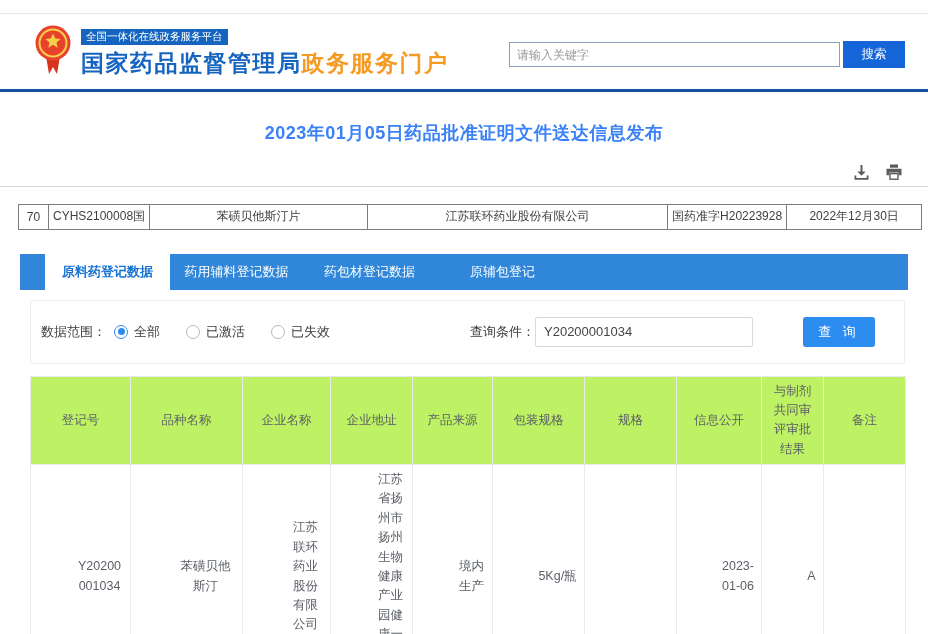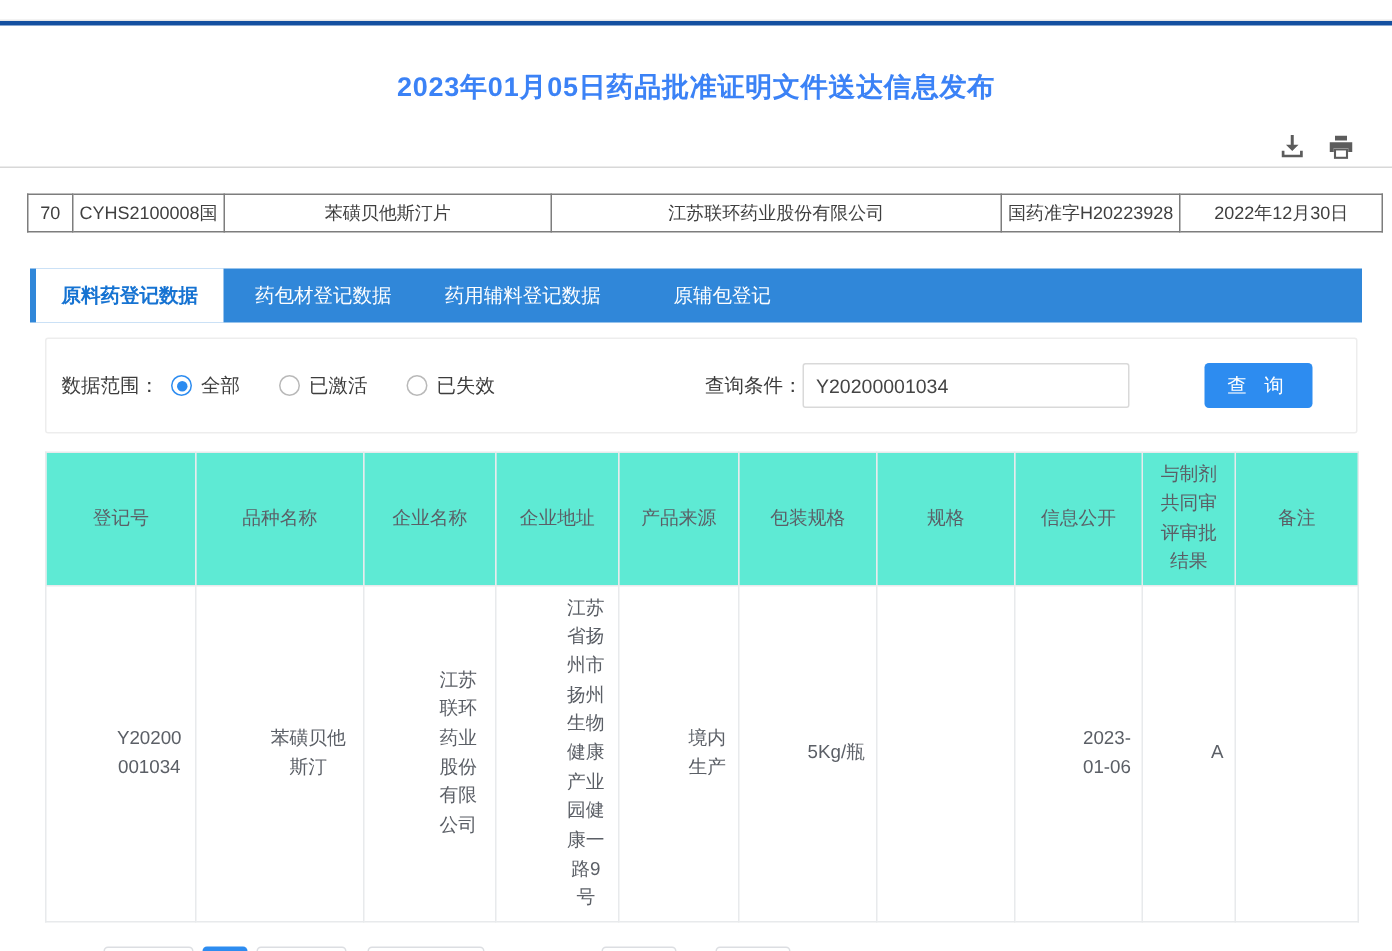--- a/index.html
+++ b/index.html
@@ -37,57 +37,77 @@
   
   .fragment-table { margin: 17px 0 0 18px; border-collapse: collapse; font-size: 12px; color: #3f3f3f; table-layout: fixed; }
   .fragment-table td { border: 1px solid #7d7d7d; height: 25px; text-align: center; padding: 0 4px; overflow: hidden; white-space: nowrap; }
 
   
   .breadcrumb { margin: 32px 0 0 20px; display: flex; align-items: center; gap: 7px; color: #2b52c8; font-size: 13px; }
 
   
   .tabbar { margin: 24px 0 0 20px; width: 888px; height: 36px; background: #3087d9; display: flex; align-items: stretch; }
   .tab { width: 133px; display: flex; align-items: center; justify-content: center; color: #fdfeff; font-size: 13px; cursor: pointer; }
-  .tab.active { background: #fff; color: #1673d2; font-weight: bold; width: 125px; margin-left: 4px; }
+  .tab.active { background: #fff; color: #1673d2; font-weight: bold; width: 125px; margin-left: 25px; }
 
   
   .filterbar { margin: 10px 0 0 30px; width: 875px; height: 64px; border: 1px solid #ededed; border-radius: 2px; background: #fff; display: flex; align-items: center; font-size: 13px; color: #3d3d3d; padding: 0 10px; }
   .radio-group { display: flex; align-items: center; gap: 26px; margin-left: 8px; }
   .radio-item { display: flex; align-items: center; gap: 6px; cursor: pointer; }
   .radio { position: relative; width: 14px; height: 14px; border: 1px solid #b9b9b9; border-radius: 50%; background: #fff; flex: 0 0 auto; }
   .radio.checked { border-color: #2d8cf0; }
   .radio.checked::after { content: ''; position: absolute; left: 2.5px; top: 2.5px; width: 7px; height: 7px; background: #2d8cf0; border-radius: 50%; }
   .query-label { margin-left: 140px; }
   .query-input { width: 218px; height: 30px; border: 1px solid #d9d9d9; border-radius: 2px; font-size: 13px; color: #444; padding: 0 8px; outline: none; }
   .query-btn { margin-left: 50px; width: 72px; height: 30px; background: #2d8cf0; border: none; border-radius: 3px; color: #fff; font-size: 13px; letter-spacing: 4px; cursor: pointer; }
 
   
   .data-table { margin: 12px 0 0 30px; width: 875px; border-collapse: collapse; table-layout: fixed; font-size: 12.5px; color: #5b5f66; }
   .data-table th, .data-table td { border: 1px solid #e8eaec; text-align: center; vertical-align: middle; padding: 5px 6px; line-height: 1.55; word-break: break-all; }
-  .data-table thead th { background: #5eead4; font-weight: 400; height: 66px; }
+  .data-table thead th { background: #bef264; font-weight: 400; height: 66px; }
   .data-table tbody td { height: 84px; background: #fff; padding-left: 44px; }
 
   
   .pagination { margin: 16px 0 0 20px; display: flex; align-items: center; font-size: 12px; color: #515a6e; }
   .pg-total { margin-right: 12px; }
   .pg-btn { min-width: 60px; height: 28px; line-height: 26px; text-align: center; border: 1px solid #dcdee2; border-radius: 3px; background: #fff; color: #c5c8ce; padding: 0 8px; margin-right: 6px; cursor: pointer; }
   .pg-num { width: 30px; height: 28px; line-height: 28px; background: #2d8cf0; color: #fff; border-radius: 3px; text-align: center; margin-right: 6px; cursor: pointer; }
   .pg-size { height: 28px; border: 1px solid #dcdee2; border-radius: 3px; display: flex; align-items: center; padding: 0 9px; gap: 7px; margin-left: 8px; cursor: pointer; background: #fff; }
   .pg-refresh { margin-left: 16px; display: inline-flex; cursor: pointer; }
   .pg-goto-label { margin-left: 14px; }
   .pg-goto-input { width: 50px; height: 28px; border: 1px solid #dcdee2; border-radius: 3px; text-align: center; font-size: 12px; color: #515a6e; margin: 0 8px; outline: none; }
   .pg-confirm { height: 28px; padding: 0 12px; border: 1px solid #dcdee2; border-radius: 3px; background: #fff; color: #515a6e; font-size: 12px; margin-left: 6px; cursor: pointer; }
 </style>
 </head>
 <body>
 
 <div class="page">
 
   <div class="topline"></div>
 
+  <header class="site-header">
+    <div class="brand">
+      <svg width="38" height="52" viewBox="0 0 38 52">
+        <path d="M12 32 L15 50 L19 43 L23 50 L26 32 Z" fill="#d8321f"></path>
+        <circle cx="19" cy="19" r="17.5" fill="#e8412c"></circle>
+        <circle cx="19" cy="19" r="13.5" fill="none" stroke="#f7d04b" stroke-width="2"></circle>
+        <path d="M19 9.5 l2.3 4.9 5.3 0.5 -4.1 3.6 1.2 5.2 -4.7 -2.9 -4.7 2.9 1.2 -5.2 -4.1 -3.6 5.3 -0.5 z" fill="#f7d04b"></path>
+      </svg>
+      <div class="brand-text">
+        <span class="platform-badge">全国一体化在线政务服务平台</span>
+        <div class="title-line">
+          <span class="org-name">国家药品监督管理局</span><span class="portal-name">政务服务门户</span>
+        </div>
+      </div>
+    </div>
+    <div class="header-search">
+      <input type="text" placeholder="请输入关键字" style="">
+      <button class="search-btn">搜索</button>
+    </div>
+  </header>
 
   <div class="blue-rule"></div>
 
   <h1 class="doc-title">2023年01月05日药品批准证明文件送达信息发布</h1>
 
   <div class="doc-actions">
     <span class="icon">
       <svg width="17" height="17" viewBox="0 0 17 17">
           <path d="M7.5 1h2v6.5h3.2L8.5 11.7 4.3 7.5h3.2z" fill="#5c5c5c"></path>
           <path d="M1.5 11.5h1.8v2.6h10.4v-2.6h1.8v4.3H1.5z" fill="#5c5c5c"></path>
@@ -121,22 +141,22 @@
         <td>江苏联环药业股份有限公司</td>
         <td>国药准字H20223928</td>
         <td>2022年12月30日</td>
       </tr>
     </tbody>
   </table>
 
 
   <div class="tabbar">
     <div class="tab active">原料药登记数据</div>
+    <div class="tab">药用辅料登记数据</div>
     <div class="tab">药包材登记数据</div>
-    <div class="tab">药用辅料登记数据</div>
     <div class="tab">原辅包登记</div>
   </div>
 
   <div class="filterbar">
     <span>数据范围：</span>
     <div class="radio-group">
       <span class="radio-item">
         <span class="radio checked"></span>
         <span>全部</span>
       </span>

